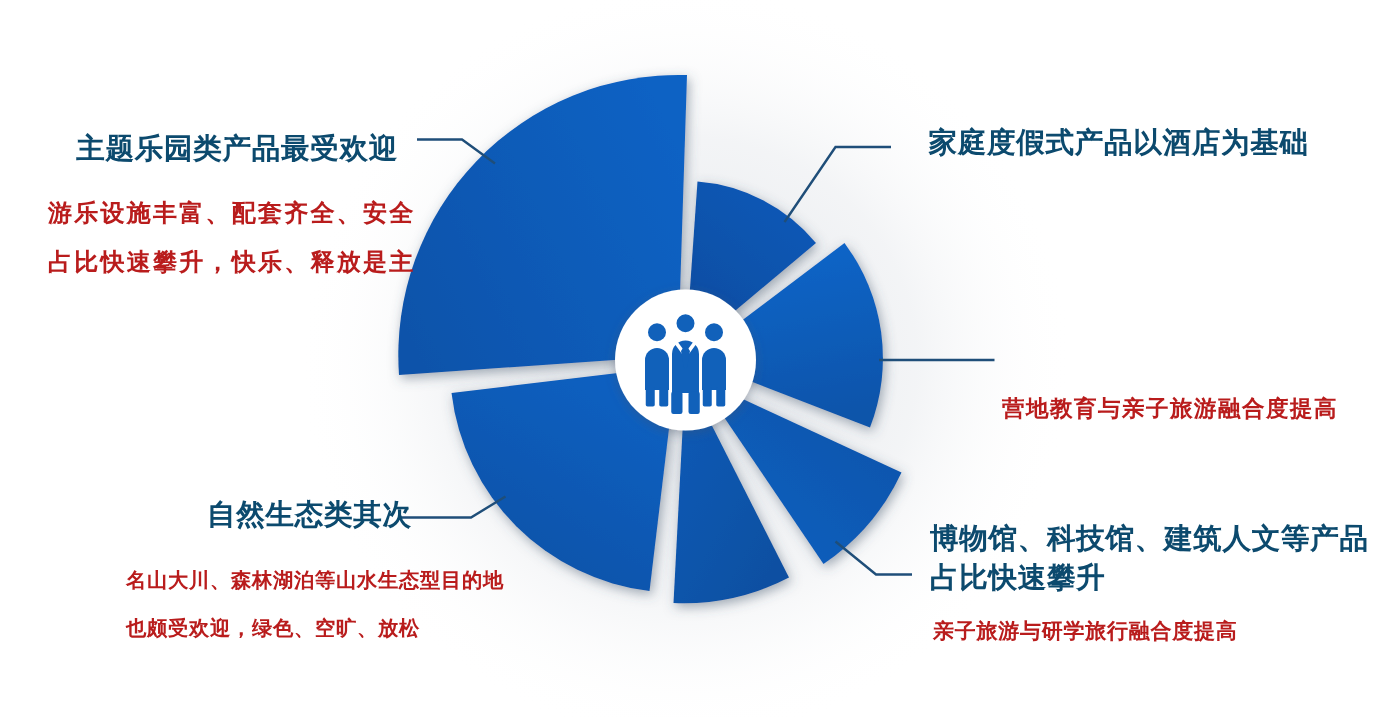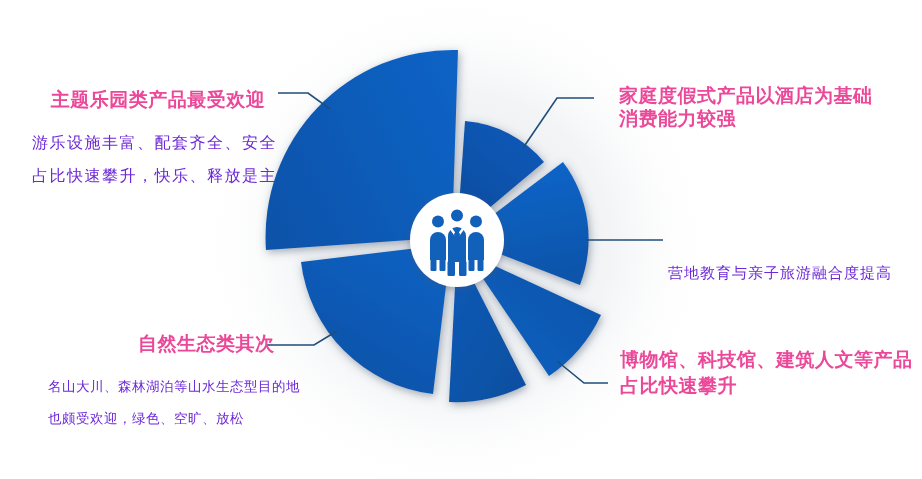--- a/index.html
+++ b/index.html
@@ -2,28 +2,28 @@
 <html><head>
 <meta charset="utf-8">
 <style>
   html,body{margin:0;padding:0;background:#ffffff;}
   .canvas{
     position:relative;width:922px;height:479px;background:#ffffff;overflow:hidden;
     font-family:"Liberation Sans","DejaVu Sans",sans-serif;
   }
   .diagram{position:absolute;left:0;top:0;width:922px;height:479px;}
   .block{position:absolute;white-space:nowrap;}
-  .hd{color:#ec4899;font-weight:bold;font-size:19px;line-height:23px;letter-spacing:0.5px;}
+  .hd{color:#0c4a6e;font-weight:bold;font-size:19px;line-height:23px;letter-spacing:0.5px;}
   .hd.center{text-align:center;}
   .hd.lh26{line-height:26px;}
-  .bd{color:#6d28d9;font-weight:normal;}
+  .bd{color:#b91c1c;font-weight:bold;}
   .bd1{font-size:16px;line-height:33px;letter-spacing:1.5px;}
   .bd3{font-size:15px;line-height:20px;letter-spacing:1px;}
   .bd4{font-size:14px;line-height:20px;letter-spacing:0.5px;}
-  .bd5{font-size:13.5px;line-height:32px;letter-spacing:0.5px;}
+  .bd5{font-size:13.5px;line-height:32px;letter-spacing:0.5px;margin-left:36px;}
 </style>
 </head>
 <body>
 
 <div class="canvas">
 
   <svg class="diagram" viewBox="0 0 922 479" aria-hidden="true">
     <defs>
       <radialGradient id="gGlow" cx="0.5" cy="0.5" r="0.5">
         <stop offset="0%" stop-color="#9aa5b4" stop-opacity="0.28"></stop>
@@ -109,38 +109,40 @@
     </div>
   </div>
   <div class="block bd bd1" style="left:32px;top:126px;">
     <div>游乐设施丰富、配套齐全、安全</div>
     <div>占比快速攀升，快乐、释放是主</div>
   </div>
 
   <div class="block" style="left:619px;top:84px;">
     <div class="hd">
       <div>家庭度假式产品以酒店为基础</div>
-      <div>消费能力较强</div>
     </div>
   </div>
 
   <div class="block" style="left:667px;top:193px;">
     <div class="hd">
     </div>
   </div>
   <div class="block bd bd3" style="left:668px;top:263px;text-align:right;">
     <div>营地教育与亲子旅游融合度提高</div>
   </div>
 
   <div class="block" style="left:620px;top:347px;">
     <div class="hd lh26">
       <div>博物馆、科技馆、建筑人文等产品</div>
       <div>占比快速攀升</div>
     </div>
   </div>
+  <div class="block bd bd4" style="left:622px;top:410px;">
+    <div>亲子旅游与研学旅行融合度提高</div>
+  </div>
 
   <div class="block" style="left:138px;top:332px;text-align:right;">
     <div class="hd">
       <span>自然生态类其次</span>
     </div>
   </div>
   <div class="block bd bd5" style="left:48px;top:371px;">
     <div>名山大川、森林湖泊等山水生态型目的地</div>
     <div>也颇受欢迎，绿色、空旷、放松</div>
   </div>

